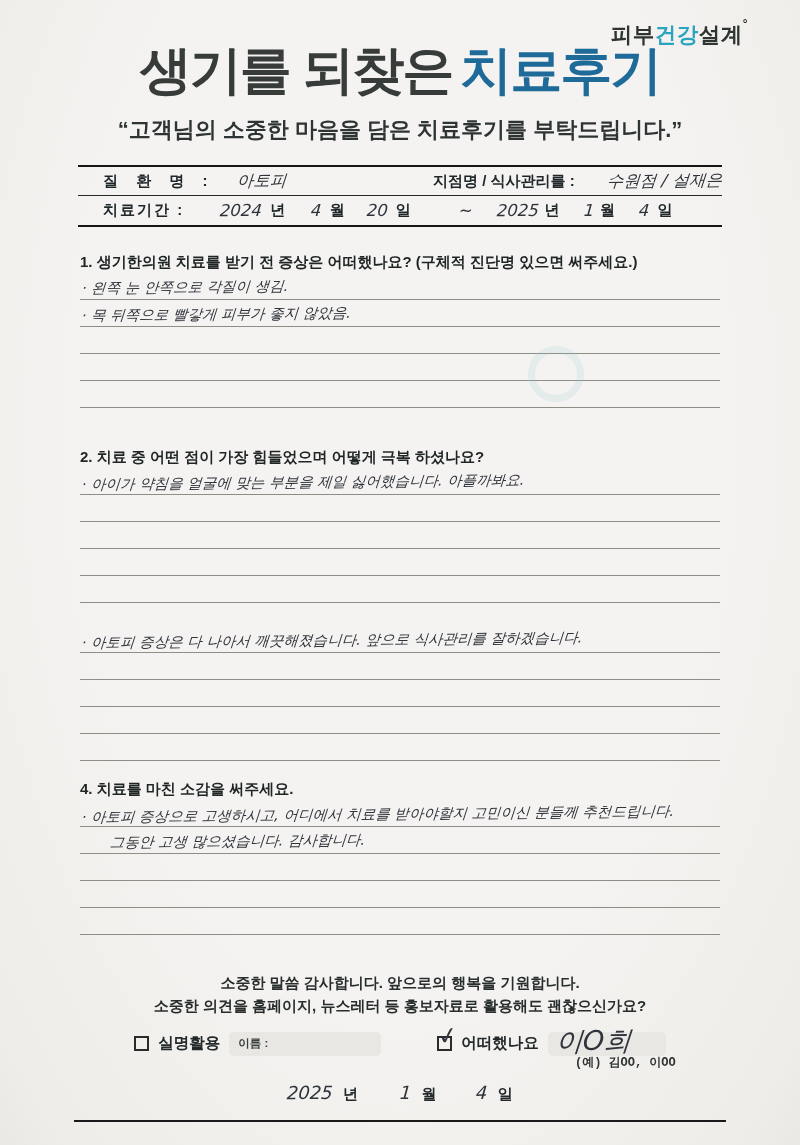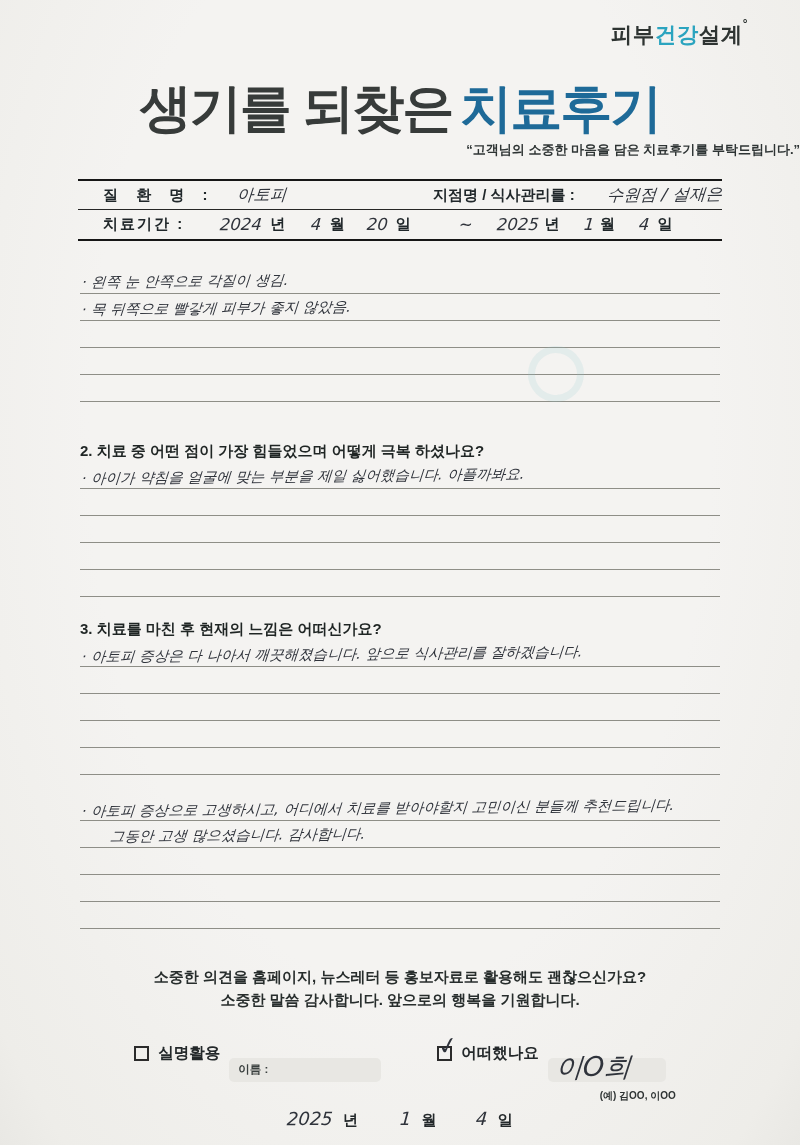--- a/index.html
+++ b/index.html
@@ -13,26 +13,26 @@
     background:radial-gradient(ellipse at 50% 38%, #f4f3f1 55%, #eeede9 92%, #e9e8e4 100%);
     color:#24292a;
   }
   
   .logo {
     position:absolute; top:20px; right:52px;
     font-size:21.5px; font-weight:600; color:#2e3432; letter-spacing:.5px;
   }
   .logo-accent { color:#2ba4bf; font-weight:700; }
   .logo-mark { font-size:12px; vertical-align:top; position:relative; top:-3px; font-weight:700; }
-  .title-wrap { padding-top:80px; text-align:center; }
+  .title-wrap { padding-top:42px; text-align:center; }
   .main-title {
     font-size:52px; font-weight:800; letter-spacing:-2px; color:#373b3a; line-height:1.1;
   }
   .title-accent { color:#1e6a98; margin-left:8px; }
-  .subtitle { margin-top:4px; font-size:13px; font-weight:700; color:#2e3434;text-align:right; }
+  .subtitle { margin-top:16px; font-size:22px; font-weight:700; color:#2e3434; }
 
   
   .info-table { margin:20px 78px 0 78px; border-top:2.6px solid #161616; border-bottom:2.6px solid #161616; }
   .info-row { display:flex; align-items:center; height:29px; font-size:15px; font-weight:700; color:#20272a; }
   .info-row.first { border-bottom:1.7px solid #26262 6; border-bottom:1.7px solid #262626; justify-content:space-between; }
   .plabel { font-weight:700;margin-left:25px; }
   .ls-wide { letter-spacing:7px; }
   .ls-mid { letter-spacing:2px; }
   .hand {
     font-family:"DejaVu Sans",sans-serif; font-style:italic; color:#2f333b;
@@ -60,25 +60,25 @@
   .closing { margin-top:36px; text-align:center; font-size:15px; font-weight:700; color:#272d2c; line-height:1.55; }
   .consent-row { margin-top:14px; display:flex; justify-content:center; align-items:center; gap:8px; }
   .consent-group { display:flex; align-items:center; gap:9px; }
   .gap-right { margin-left:48px; }
   .checkbox { width:15px; height:15px; border:2px solid #2b2b2b; position:relative; background:transparent; }
   .check-mark {
     position:absolute; top:-14px; left:-1px; font-size:24px; color:#2f333b;
     transform:rotate(-10deg); font-style:italic; line-height:1;
   }
   .consent-label { font-size:15.5px; font-weight:700; color:#23282a; }
-  .field { background:#e8e7e3; border-radius:5px; height:24px;margin-top:32px; }
+  .field { background:#e8e7e3; border-radius:5px; height:24px; }
   .name-field { width:152px; display:flex; align-items:center; padding-left:9px; font-size:11.5px; font-weight:700; color:#3a403f; }
   .anon-field { width:118px; position:relative; }
   .signature { position:absolute; left:8px; top:-9px; font-size:27px; white-space:nowrap; }
-  .example { position:absolute; right:-10px; top:31px; font-size:10px; font-weight:700; color:#2e3333; white-space:nowrap; }
+  .example { position:absolute; right:-10px; top:22px; font-size:12px; font-weight:700; color:#2e3333; white-space:nowrap;font-family:Liberation Mono, monospace; }
 
   
   .date-row { margin-top:26px; display:flex; justify-content:center; align-items:baseline; font-size:15px; font-weight:700; color:#23282a; }
   .date-hand { font-size:18px; }
   .dg1{margin-right:10px}.dg2{margin:0 10px 0 42px}.dg3{margin:0 10px 0 40px}
 
   
   .divider { margin:16px auto 0 auto; width:652px; border-top:2.2px solid #1a1a1a; }
 
   .watermark {
@@ -127,20 +127,21 @@
       <span class="hand info-hand ml24">1</span>
       <span class="plabel ml6">월</span>
       <span class="hand info-hand ml24">4</span>
       <span class="plabel ml8">일</span>
     </div>
   </section>
 
   <div class="questions">
 
     <div class="q-block q1">
+      <div class="q-label">1. 생기한의원 치료를 받기 전 증상은 어떠했나요? (구체적 진단명 있으면 써주세요.)</div>
       <div class="line">
           <span class="hand ans">· 왼쪽 눈 안쪽으로 각질이 생김.</span>
         </div>
       <div class="line">
           <span class="hand ans">· 목 뒤쪽으로 빨갛게 피부가 좋지 않았음.</span>
         </div>
       <div class="line"></div>
       <div class="line"></div>
       <div class="line"></div>
     </div>
@@ -150,47 +151,47 @@
       <div class="line">
           <span class="hand ans">· 아이가 약침을 얼굴에 맞는 부분을 제일 싫어했습니다. 아플까봐요.</span>
         </div>
       <div class="line"></div>
       <div class="line"></div>
       <div class="line"></div>
       <div class="line"></div>
     </div>
 
     <div class="q-block q3">
-      <div class="q-label">3. 치료를 마친 후 현재의 느낌은 어떠신가요?</div>
       <div class="line">
           <span class="hand ans">· 아토피 증상은 다 나아서 깨끗해졌습니다. 앞으로 식사관리를 잘하겠습니다.</span>
         </div>
       <div class="line"></div>
       <div class="line"></div>
       <div class="line"></div>
       <div class="line"></div>
     </div>
 
     <div class="q-block q4">
+      <div class="q-label">4. 치료를 마친 소감을 써주세요.</div>
       <div class="line">
           <span class="hand ans">· 아토피 증상으로 고생하시고, 어디에서 치료를 받아야할지 고민이신 분들께 추천드립니다.</span>
         </div>
       <div class="line">
           <span class="hand ans indent">그동안 고생 많으셨습니다. 감사합니다.</span>
         </div>
       <div class="line"></div>
       <div class="line"></div>
       <div class="line"></div>
     </div>
 
   </div>
 
   <div class="closing">
+    <div>소중한 말씀 감사합니다. 앞으로의 행복을 기원합니다.</div>
     <div>소중한 의견을 홈페이지, 뉴스레터 등 홍보자료로 활용해도 괜찮으신가요?</div>
-    <div>소중한 말씀 감사합니다. 앞으로의 행복을 기원합니다.</div>
   </div>
 
   <div class="consent-row">
     <div class="consent-group">
       <span class="checkbox"></span>
       <span class="consent-label">실명활용</span>
       <span class="field name-field">
           <span>이름 :</span>
         </span>
     </div>

